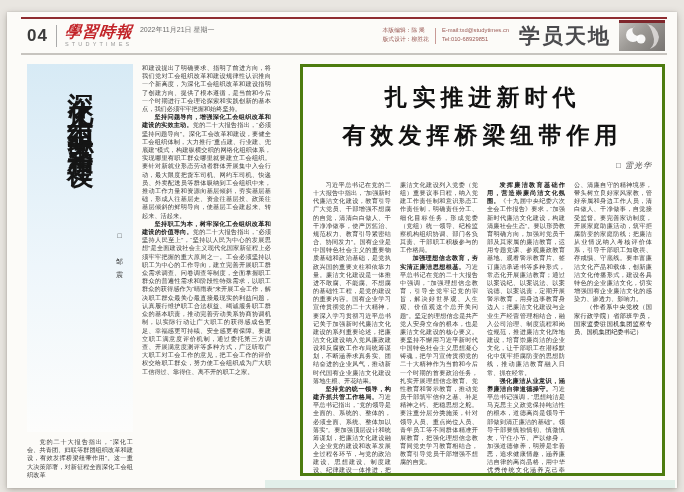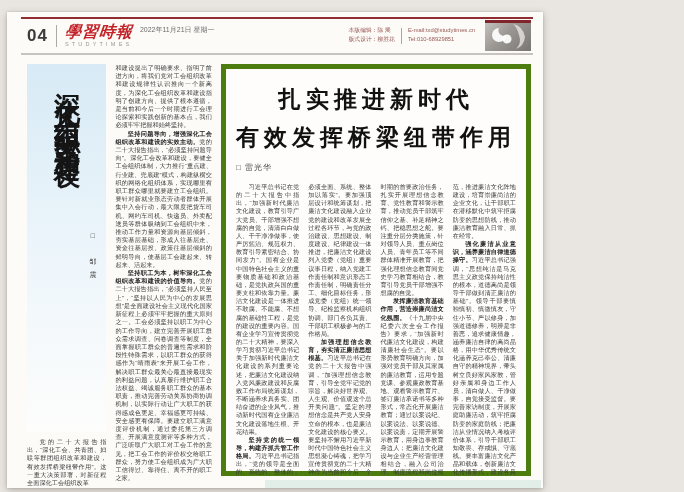--- a/index.html
+++ b/index.html
@@ -1,20 +1,20 @@
 <!DOCTYPE html>
 <html><head>
 <meta charset="utf-8">
 <style>
   * { margin:0; padding:0; box-sizing:border-box; }
   html,body { width:684px; height:492px; overflow:hidden; }
   body { background:#e9e6e1; font-family:"Liberation Sans","DejaVu Sans",sans-serif; }
 
   .paper {
-    position:absolute; left:7px; top:12px; width:536px; height:476px;
+    position:absolute; left:7px; top:12px; width:670px; height:476px;
     background:#fcfbf8; box-shadow:0 2px 7px rgba(80,70,60,.35), 0 0 2px rgba(0,0,0,.15);
   }
 
   
   .header {
     position:absolute; left:14px; right:10px; top:5px; height:38px;
     border-top:2px solid #8f2d30; border-bottom:2px solid #c7c4bf;
     display:flex; align-items:center; padding:2px 2px 3px 6px;
   }
   .pagenum { font-size:17px; font-weight:bold; color:#3c3c3c; letter-spacing:1px; }
@@ -58,29 +58,29 @@
   .lcol1-body { margin-top:6px; }
   .lcol2 { width:129px; }
 
   .para { font-size:6.2px; line-height:8.2px; color:#3a3a3a; text-align:justify; text-indent:2em; }
   .para.cont { text-indent:0; }
   .para .lead { font-family:"Liberation Serif","DejaVu Serif",serif; color:#1f1f1f; }
   .para.credit { font-family:"Liberation Serif","DejaVu Serif",serif; color:#222; }
 
   
   .main-box {
-    flex:1; height:412px; border:5px solid #4d7c0f; background:#fefdfb;
-    padding:8px 10px 6px 10px; position:relative;
+    flex:1; height:412px; border:3px solid #4d7c0f; background:#fefdfb;
+    padding:8px 10px 6px 10px; position:relative;margin-left:20px;
   }
   .main-title {
     text-align:center; font-family:"Liberation Serif","DejaVu Serif",serif;
     font-weight:bold; color:#111; font-size:23px; line-height:30px; letter-spacing:5px;
     margin-top:8px; white-space:nowrap;
   }
-  .main-author { text-align:left; font-size:8px; color:#444; margin:9px 0 10px; letter-spacing:1px; }
+  .main-author { text-align:right; font-size:8px; color:#444; margin:9px 0 10px; letter-spacing:1px;font-style:italic; }
   .main-body {
     height:300px; overflow:hidden;
     column-count:4; column-gap:9px; column-fill:auto;
   }
   .main-body .para { font-size:6.2px; line-height:8.15px; }
 
   .next-strip { position:absolute; left:258px; right:2px; bottom:0; height:8px; background:#e2efe9; }
 </style>
 </head>
 <body>
@@ -100,20 +100,21 @@
       <span class="editor-col">
         <div>本版编辑：陈 翯</div>
         <div>版式设计：柳胜花</div>
       </span>
       <span class="editor-sep"></span>
       <span class="editor-col">
         <div>E-mail:txd@studytimes.cn</div>
         <div>Tel:010-68929851</div>
       </span>
     </span>
+    <span class="section-title">学员天地</span>
     <span class="logo">
       <svg width="46" height="31" viewBox="0 0 46 31">
         <path d="M14 8 a7 7 0 1 0 7 7 a5 5 0 1 1 -5 -9 z" fill="#ffffff" opacity="0.92"></path>
         <circle cx="22" cy="19" r="4.5" fill="#ffffff" opacity="0.92"></circle>
         <path d="M28 4 q10 2 12 13 q-1 9 -9 12 q6 -6 3 -14 q-2 -8 -6 -11 z" fill="#eceae8" opacity="0.75"></path>
       </svg>
     </span>
   </div>
 
   <div class="content">

